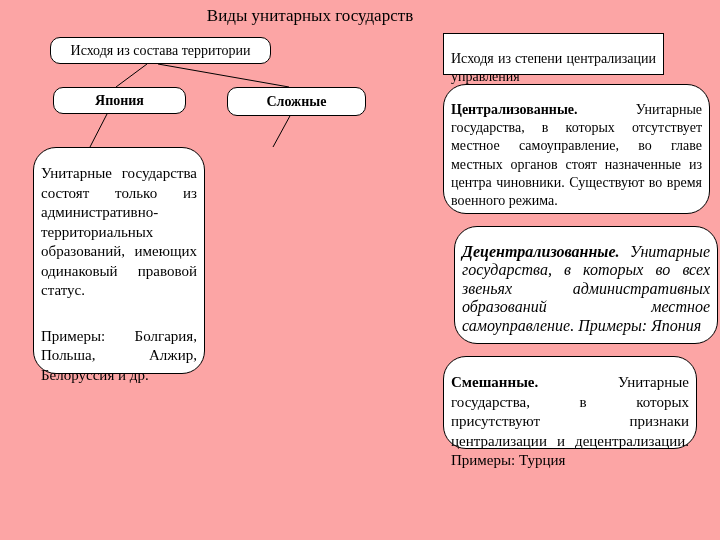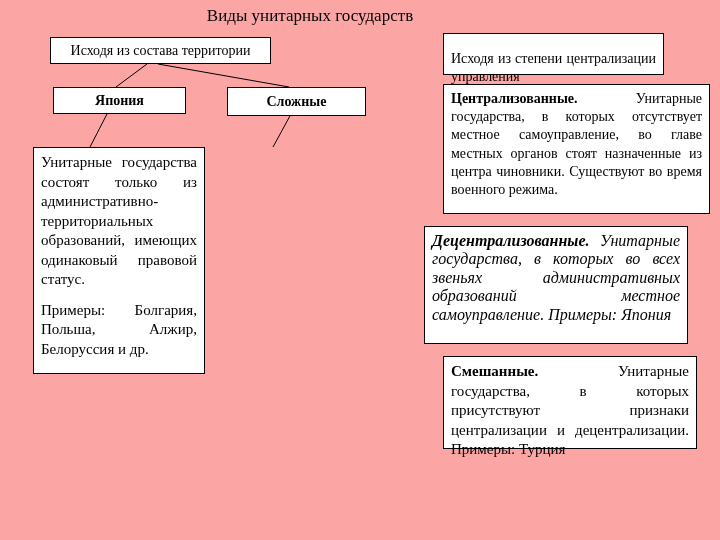--- a/index.html
+++ b/index.html
@@ -21,38 +21,39 @@
   }
   svg.connectors line { stroke: #000000; stroke-width: 1; }
   .box {
     position: absolute; border: 1px solid #000000;
     background: #ffffff; box-sizing: border-box;
     overflow-wrap: break-word;
   }
   .center {
     display: flex; align-items: center; justify-content: center;
     text-align: center;
+    border-radius: 10px;
   }
   .txt {
-    padding: 5px 7px; text-align: justify; line-height: 1.3;
+    padding: 16px 7px; text-align: justify; line-height: 1.3; border-radius: 23px;
   }
   .txt p { margin: 0; }
-  .txt p + p { margin-top: 11px; font-family: Liberation Serif, serif; }
+  .txt p + p { margin-top: 26px; font-family: Liberation Serif, serif; }
   .head { font-weight: bold; }
   #territory-header { left: 50px; top: 37px; width: 221px; height: 27px; font-size: 14px; }
   #simple-box  { left: 53px;  top: 87px; width: 133px; height: 27px; font-size: 14px; font-weight: bold; }
   #complex-box { left: 227px; top: 87px; width: 139px; height: 29px; font-size: 14px; font-weight: bold; }
   #simple-desc  { left: 33px;  top: 147px; width: 172px; height: 227px; font-size: 15px; }
   #complex-desc { left: 221px; top: 147px; width: 163px; height: 268px; font-size: 15px; }
   #central-header {
     left: 443px; top: 33px; width: 221px; height: 42px;
     padding: 16px 7px; font-size: 14px; line-height: 1.3; text-align: justify;
   }
   #centralized   { left: 443px; top: 84px;  width: 267px; height: 130px; font-size: 14px; }
-  #decentralized { left: 424px; top: 226px; width: 264px; height: 118px; font-size: 16px; line-height: 1.15; font-style: italic; }
+  #decentralized { left: 454px; top: 226px; width: 264px; height: 118px; font-size: 16px; line-height: 1.15; font-style: italic; }
   #mixed         { left: 443px; top: 356px; width: 254px; height: 93px; font-size: 15px; }
 </style>
 </head>
 <body>
 
 <div class="slide">
 
   <div class="title">Виды унитарных государств</div>
 
   <svg class="connectors" width="720" height="540" viewBox="0 0 720 540">

